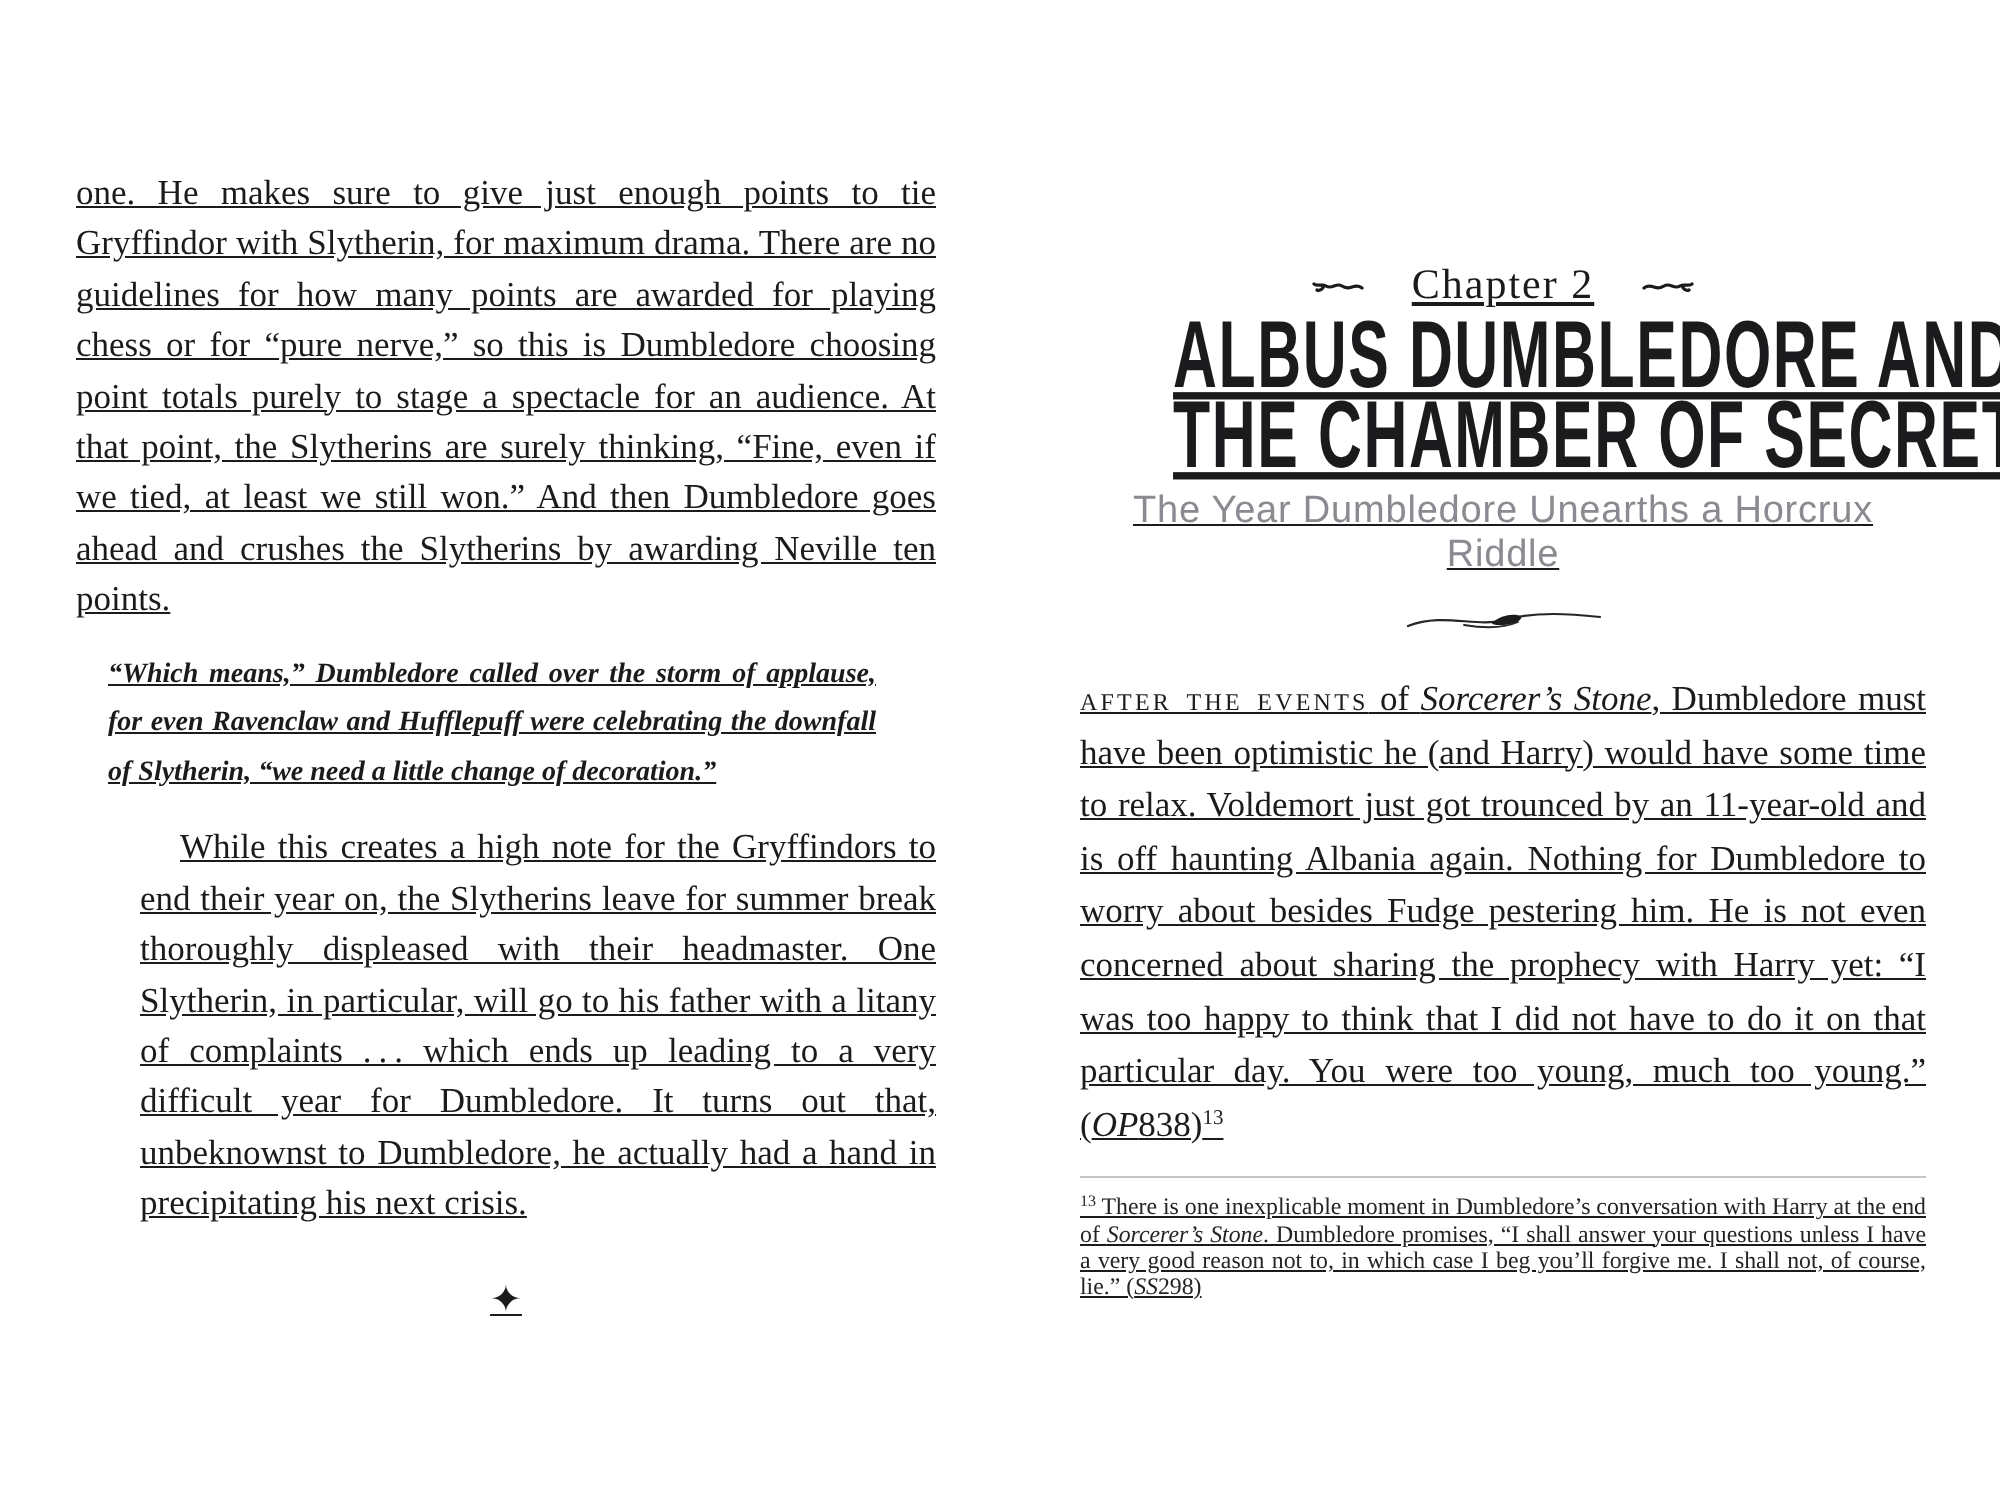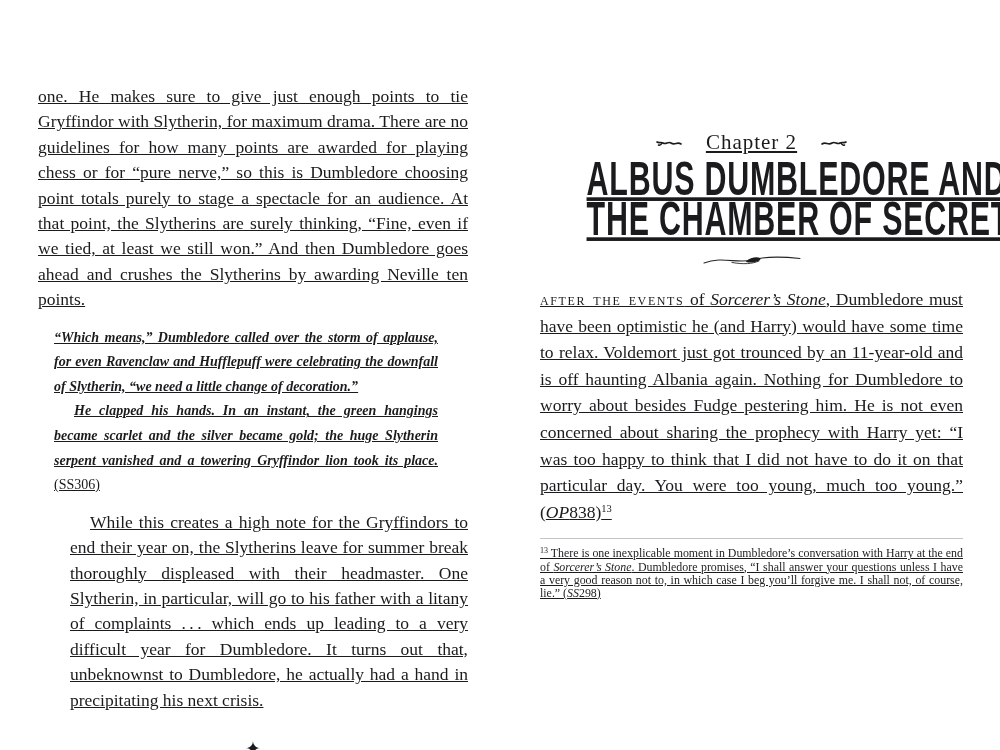--- a/index.html
+++ b/index.html
@@ -85,21 +85,20 @@
 <body>
 
 <div class="spread">
 
   <div class="page page-left">
 
     <p class="body-para first-para">one. He makes sure to give just enough points to tie Gryffindor with Slytherin, for maximum drama. There are no guidelines for how many points are awarded for playing chess or for “pure nerve,” so this is Dumbledore choosing point totals purely to stage a spectacle for an audience. At that point, the Slytherins are surely thinking, “Fine, even if we tied, at least we still won.” And then Dumbledore goes ahead and crushes the Slytherins by awarding Neville ten points.</p>
 
     <div class="quote-block">
       <p class="q1">“Which means,” Dumbledore called over the storm of applause, for even Ravenclaw and Hufflepuff were celebrating the downfall of Slytherin, “we need a little change of decoration.”</p>
-      <p class="q2"><span>He clapped his hands. In an instant, the green hangings became scarlet and the silver became gold; the huge Slytherin serpent vanished and a towering Gryffindor lion took its place. </span><span class="roman-cite">(SS306)</span></p>
     </div>
 
     <p class="body-para indent para-after-quote">While this creates a high note for the Gryffindors to end their year on, the Slytherins leave for summer break thoroughly displeased with their headmaster. One Slytherin, in particular, will go to his father with a litany of complaints . . . which ends up leading to a very difficult year for Dumbledore. It turns out that, unbeknownst to Dumbledore, he actually had a hand in precipitating his next crisis.</p>
 
     <div class="ornament-star">✦</div>
 
   </div>
 
   <div class="page page-right">
 
@@ -115,20 +114,21 @@
           <path d="M1,7 C5,4 7,9 11,6 C14,4 16,8 19,6 C21,4.7 23,6.5 25,5 M20,6 C21,8 22.5,8.5 23.5,8"></path>
         </svg>
       </span>
     </div>
 
     <div class="chapter-title">
       <div class="title-line">ALBUS DUMBLEDORE AND</div>
       <div class="title-line">THE CHAMBER OF SECRETS</div>
     </div>
 
+    <div class="subtitle">The Year Dumbledore Unearths a Horcrux Riddle</div>
 
     <div class="flourish">
       <svg width="100" height="18" viewBox="0 0 100 18">
         <path class="stroke" stroke-width="1.1" d="M2,12 C20,5 36,13 50,9 C66,4.5 84,6 98,7.5"></path>
         <path class="stroke" stroke-width="0.9" d="M30,11.5 C42,13.5 50,13 57,10"></path>
         <path class="solid" d="M44,10.5 C48,6.5 55,5.5 58,7 C60,8 57,10.5 52,11.2 C48,11.8 44,11.6 44,10.5 Z"></path>
       </svg>
     </div>
 
     <div class="body-text">

